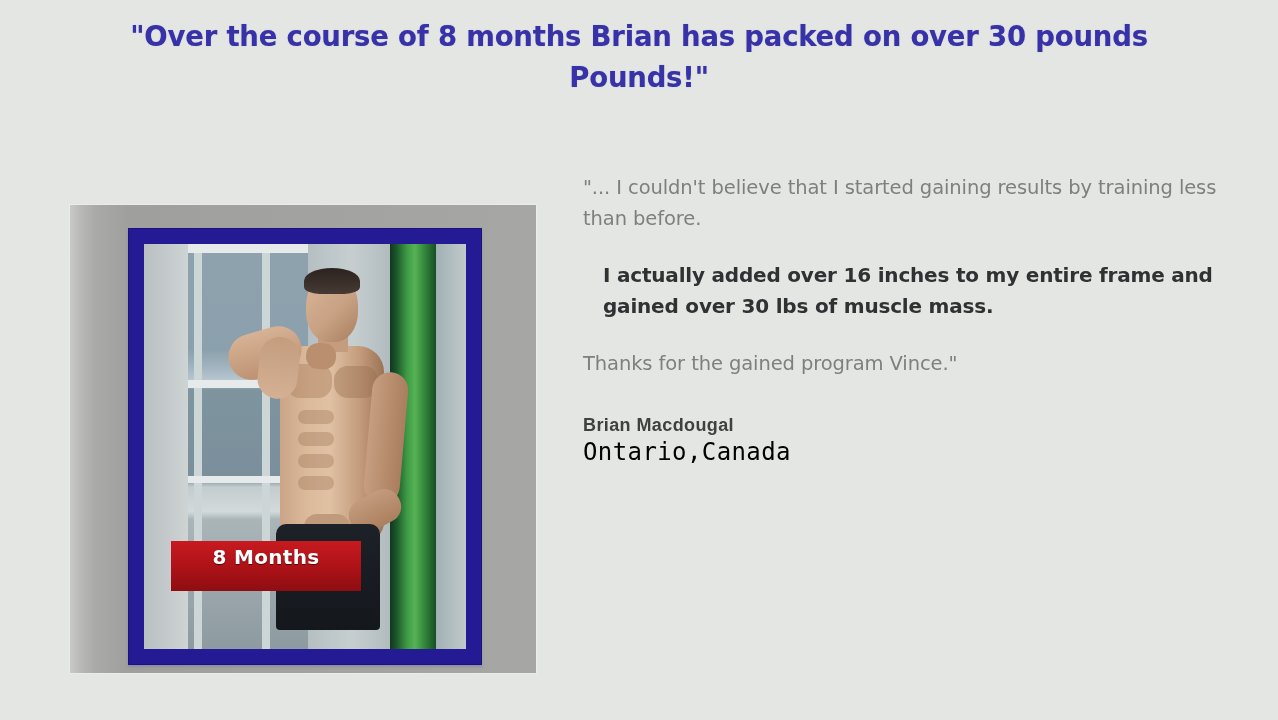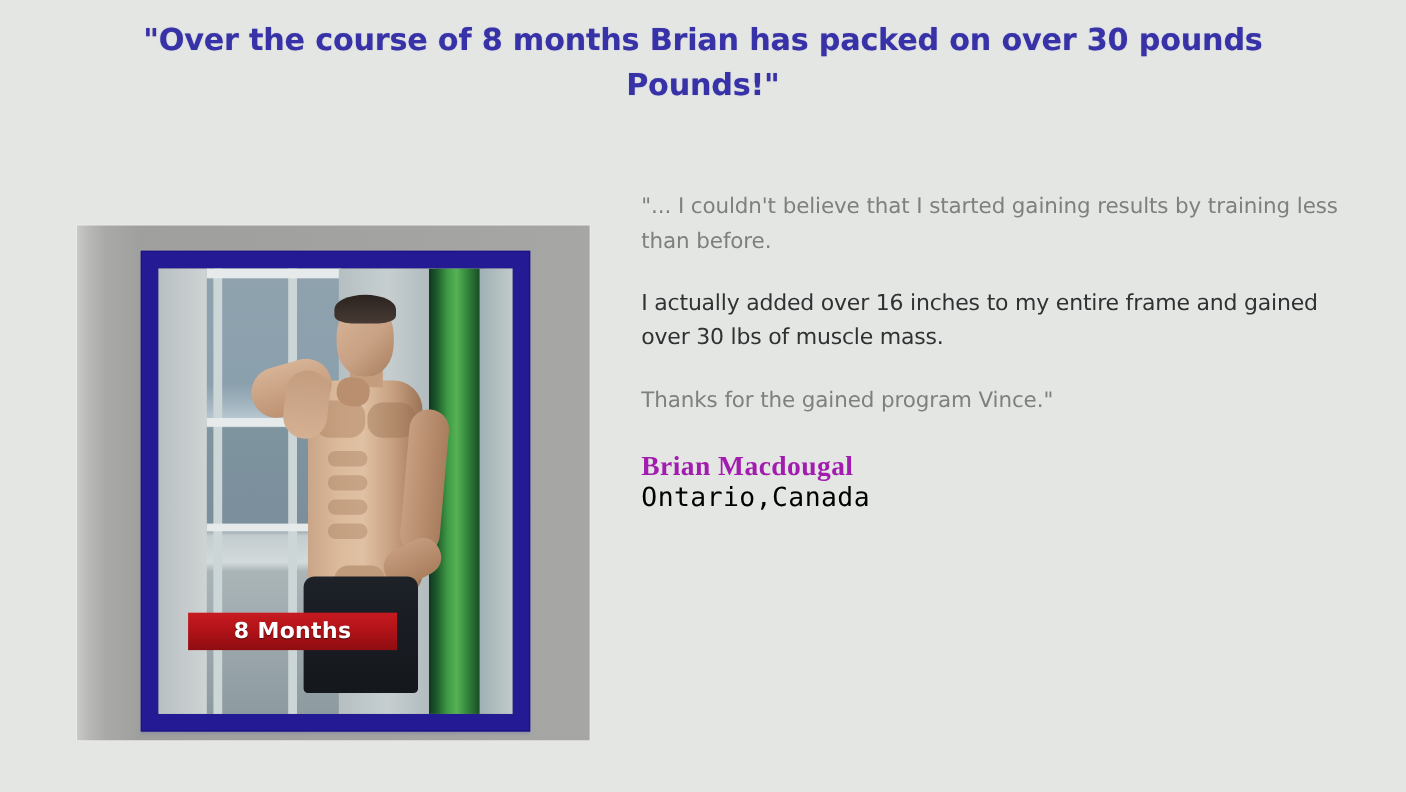--- a/index.html
+++ b/index.html
@@ -193,21 +193,21 @@
     border-radius: 10px 10px 4px 4px;
     background: linear-gradient(to bottom, #1d2128, #14171c);
   }
 
   
   #months-badge {
     position: absolute;
     left: 27px;
     bottom: 58px;
     width: 190px;
-    height: 34px;
+    height: 50px;
     background: linear-gradient(to bottom, #c71a20 0%, #b01318 48%, #8e0d12 100%);
     color: #ffffff;
     font-family: "DejaVu Sans", sans-serif;
     font-weight: bold;
     font-size: 20px;
     line-height: 33px;
     text-align: center;
     letter-spacing: 0.3px;
     text-shadow: 0 1px 1px rgba(0,0,0,0.55);
   }
@@ -228,28 +228,29 @@
     font-size: 19.5px;
     line-height: 31px;
     font-weight: normal;
     letter-spacing: -0.1px;
   }
   .t-bold {
     color: #2f3232;
     font-family: "DejaVu Sans", sans-serif;
     font-size: 20px;
     line-height: 31px;
-    font-weight: normal;
+    font-weight: bold;
     letter-spacing: -0.2px;
+    margin-left: 20px;
   }
   #sign-block { margin-top: 32px; }
   .sign-name {
-    color: #a21caf;
-    font-family: Liberation Serif, serif;
-    font-size: 25px;
+    color: #404040;
+    font-family: Liberation Sans, sans-serif;
+    font-size: 18px;
     font-weight: bold;
     line-height: 28px;
     letter-spacing: 0.4px;
   }
   .sign-loc {
     color: #000000;
     font-family: "DejaVu Sans Mono", monospace;
     font-size: 24px;
     font-weight: normal;
     line-height: 27px;

